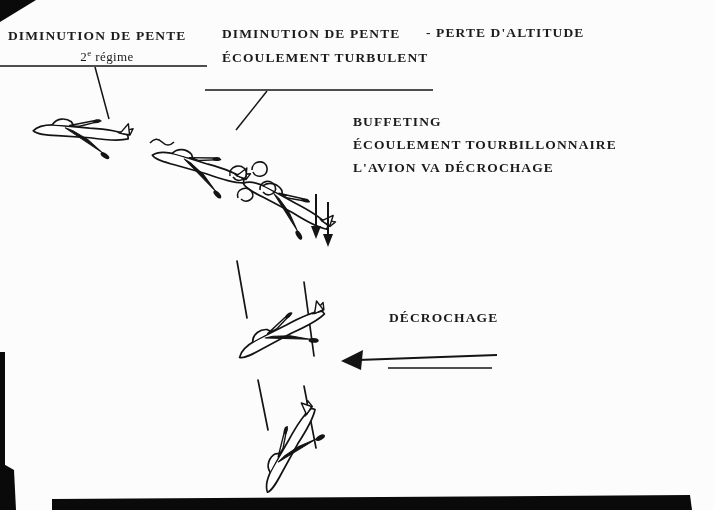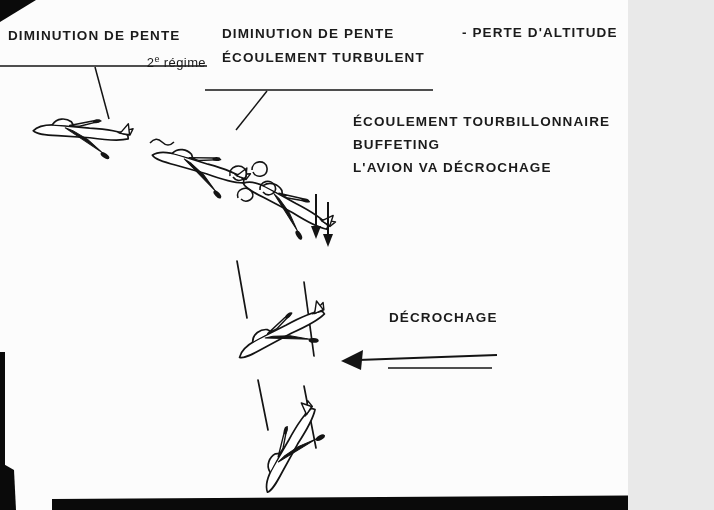--- a/index.html
+++ b/index.html
@@ -1,31 +1,31 @@
 <!DOCTYPE html>
 <html><head>
 <meta charset="utf-8">
 <style>
   html,body { margin:0; padding:0; background:#e9e9e9; }
   .page {
-    position:relative; width:628px; height:510px;
+    position:relative; width:714px; height:510px;
     background:#fcfcfc; overflow:hidden;
-    font-family:Liberation Sans, sans-serif;
+    font-family:Liberation Serif, serif;
   }
   .art { position:absolute; left:0; top:0; }
   .label {
     position:absolute; color:#1b1b1b; white-space:nowrap;
     font-size:13.5px; font-weight:700; letter-spacing:1.1px;
   }
   .multi { line-height:23px; }
   .b1 { left:8px; top:28px; width:198px; }
-  .b1 .sub { font-weight:400; font-size:13px; letter-spacing:.4px; text-align:right; margin-top:11px; }
+  .b1 .sub { font-weight:400; font-size:13px; letter-spacing:.4px; text-align:center; margin-top:4px; }
   .b1 .sup { font-size:9px; vertical-align:5px; }
   .b2 { left:222px; top:22px; line-height:24px; }
-  .aside2 { left:462px; top:25px; }
+  .aside2 { left:426px; top:25px; }
   .b3 { left:353px; top:110px; line-height:23px; }
   .b4 { left:389px; top:307px; line-height:22px; }
 </style>
 </head>
 <body>
 
 <div class="page">
 
   <svg class="art" width="714" height="510" viewBox="0 0 714 510" xmlns="http://www.w3.org/2000/svg" xmlns:xlink="http://www.w3.org/1999/xlink">
     <defs>
@@ -106,22 +106,22 @@
     <div class="sub"><span>2</span><span class="sup">e</span><span> régime</span></div>
   </div>
 
   <div class="label b2 multi">
     <div>DIMINUTION DE PENTE</div>
     <div>ÉCOULEMENT TURBULENT</div>
   </div>
   <div class="label aside2">- PERTE D'ALTITUDE</div>
 
   <div class="label b3 multi">
+    <div>BUFFETING</div>
     <div>ÉCOULEMENT TOURBILLONNAIRE</div>
-    <div>BUFFETING</div>
     <div>L'AVION VA DÉCROCHAGE</div>
   </div>
 
   <div class="label b4 multi">
     <div>DÉCROCHAGE</div>
   </div>
 
 </div>
 
 </body></html>

